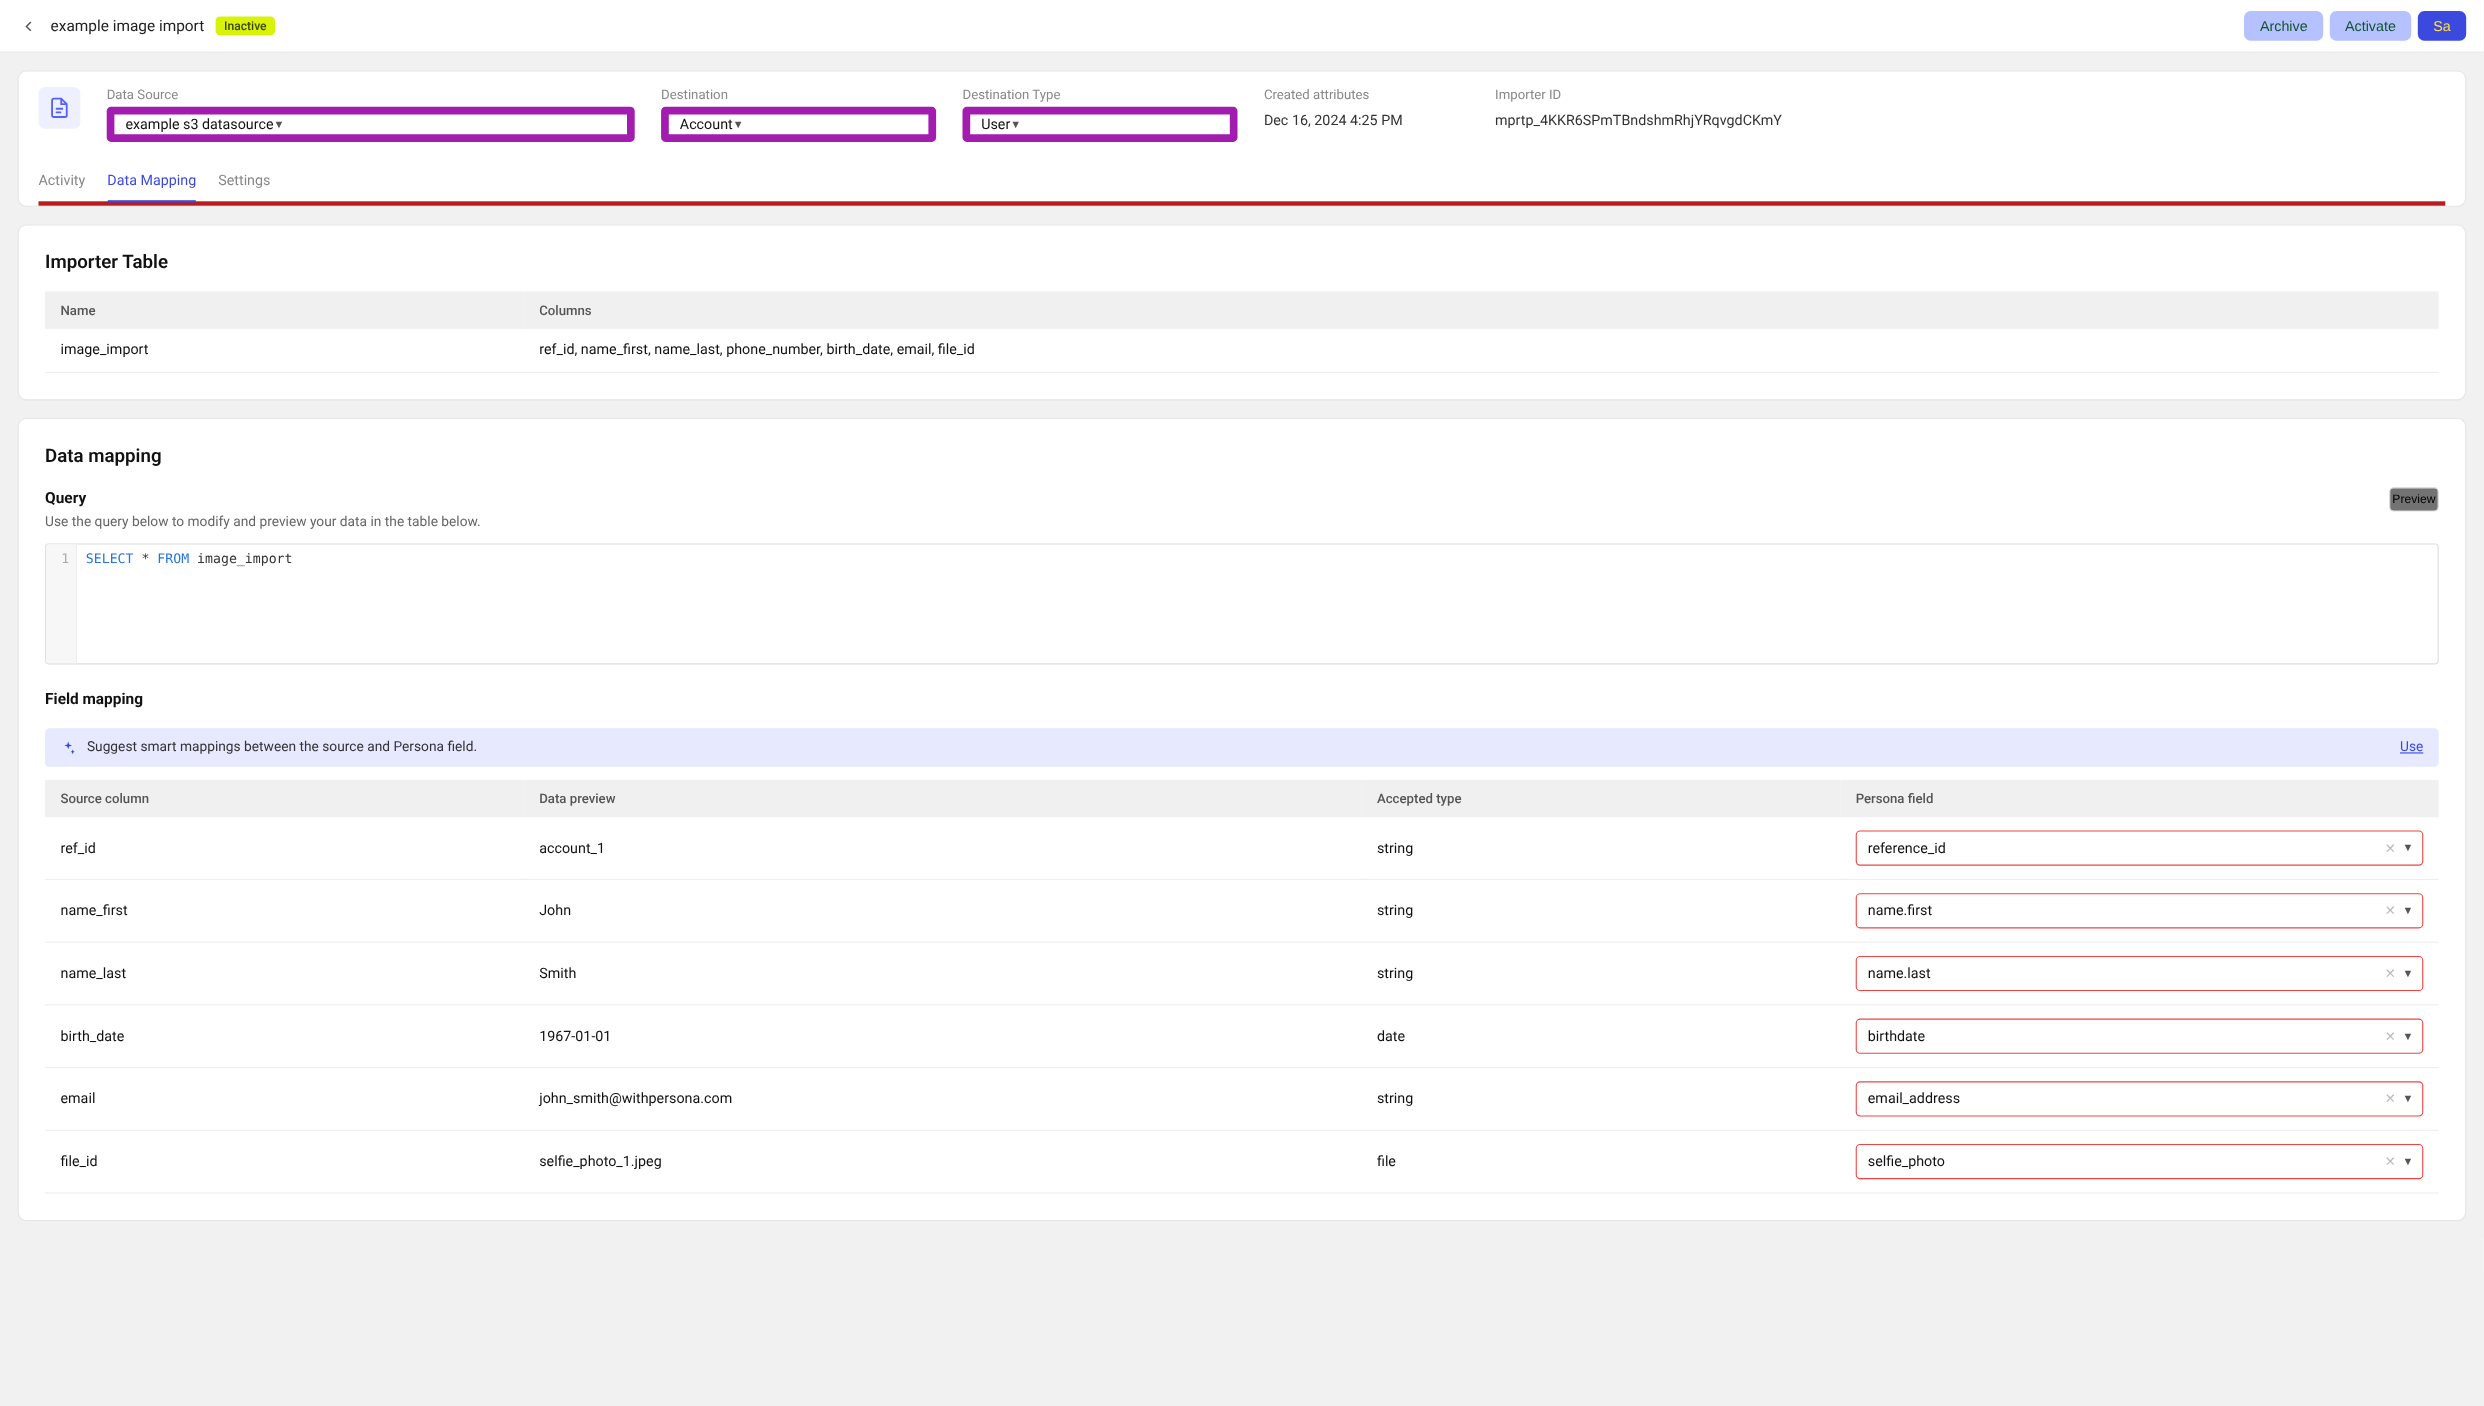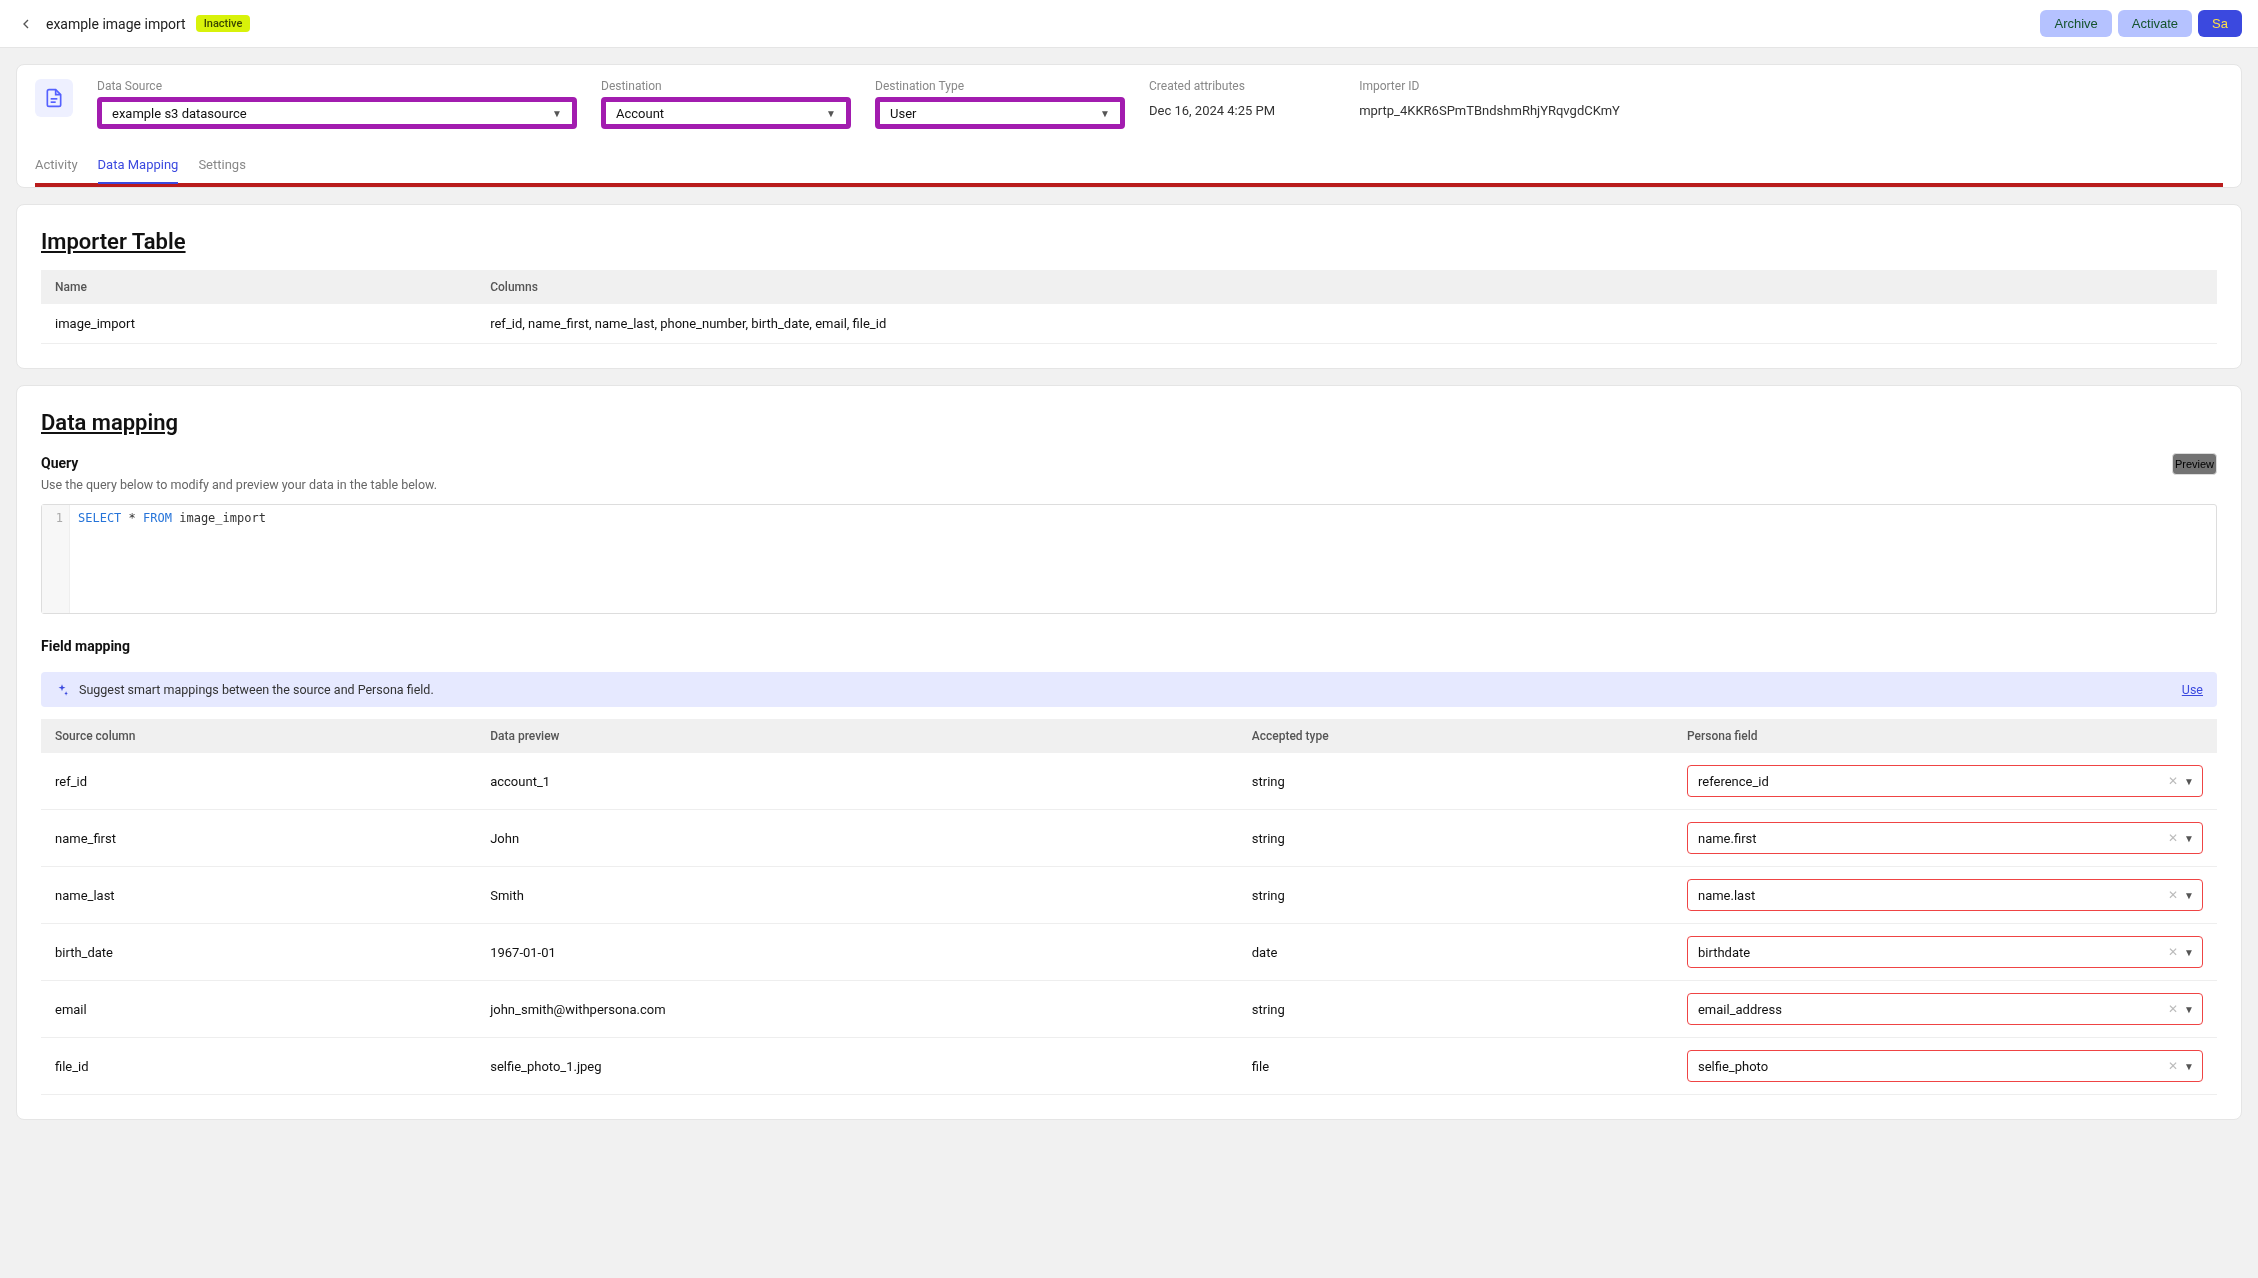--- a/index.html
+++ b/index.html
@@ -29,32 +29,32 @@
     margin: 16px;
     border-radius: 8px;
     border: 1px solid #e5e5e5;
     padding: 14px 18px 0;
   }
   .config-row { display:flex; align-items: flex-start; gap: 24px; flex-wrap: wrap; }
   .doc-icon-wrap { width:38px; height:38px; border-radius:6px; background:#eef0ff; display:flex; align-items:center; justify-content:center; color:#5561ff; }
   .field { display:flex; flex-direction: column; gap:4px; }
   .field-label { font-size: 12px; color: #888; }
   .select {
-    min-width: 300px; height: 32px; border:5px solid #a21caf; border-radius:4px; background:#fff;
-    display:flex; align-items:center; justify-content:space-between; padding:0 10px; font-size:13px; cursor:pointer;
+    min-width: 300px; height: 32px; border:7px solid #a21caf; border-radius:4px; background:#fff;
+    display:flex; align-items:center; padding:0 10px; font-size:13px; cursor:pointer;
   }
   .select.sm { min-width: 250px; }
   .readonly-value { font-size: 13px; color:#333; padding-top:6px; }
   .config-tabs { display:flex; gap: 20px; margin-top: 18px; border-bottom:4px solid #b91c1c; }
   .tab { padding: 10px 0; font-size: 13px; color:#888; cursor:pointer; border-bottom: 2px solid transparent; margin-bottom:-1px; }
   .tab.active { color:#3b49df; border-bottom-color:#3b49df; }
 
   
   .section-card { background:#fff; margin: 0 16px 16px; border-radius:8px; border:1px solid #e5e5e5; padding:24px 24px; }
-  .section-title { font-size:22px; font-weight:600; margin-bottom:16px;text-decoration:underline; }
+  .section-title { font-size:17px; font-weight:600; margin-bottom:16px; }
   .table { width:100%; border-collapse:collapse; }
   .table thead th { background:#f0f0f0; text-align:left; font-weight:500; font-size:12px; color:#555; padding:10px 14px; }
   .table tbody td { padding:12px 14px; font-size:13px; border-bottom:1px solid #eee; }
   .table.mapping thead th:nth-child(1){ width:20%; }
   .table.mapping thead th:nth-child(2){ width:35%; }
   .table.mapping thead th:nth-child(3){ width:20%; }
   .table.mapping thead th:nth-child(4){ width:25%; }
 
   .subhead { font-size:14px; font-weight:700; margin: 4px 0 6px; }
   .subhead-row { display:flex; justify-content:space-between; align-items:center; margin-top:10px; }

